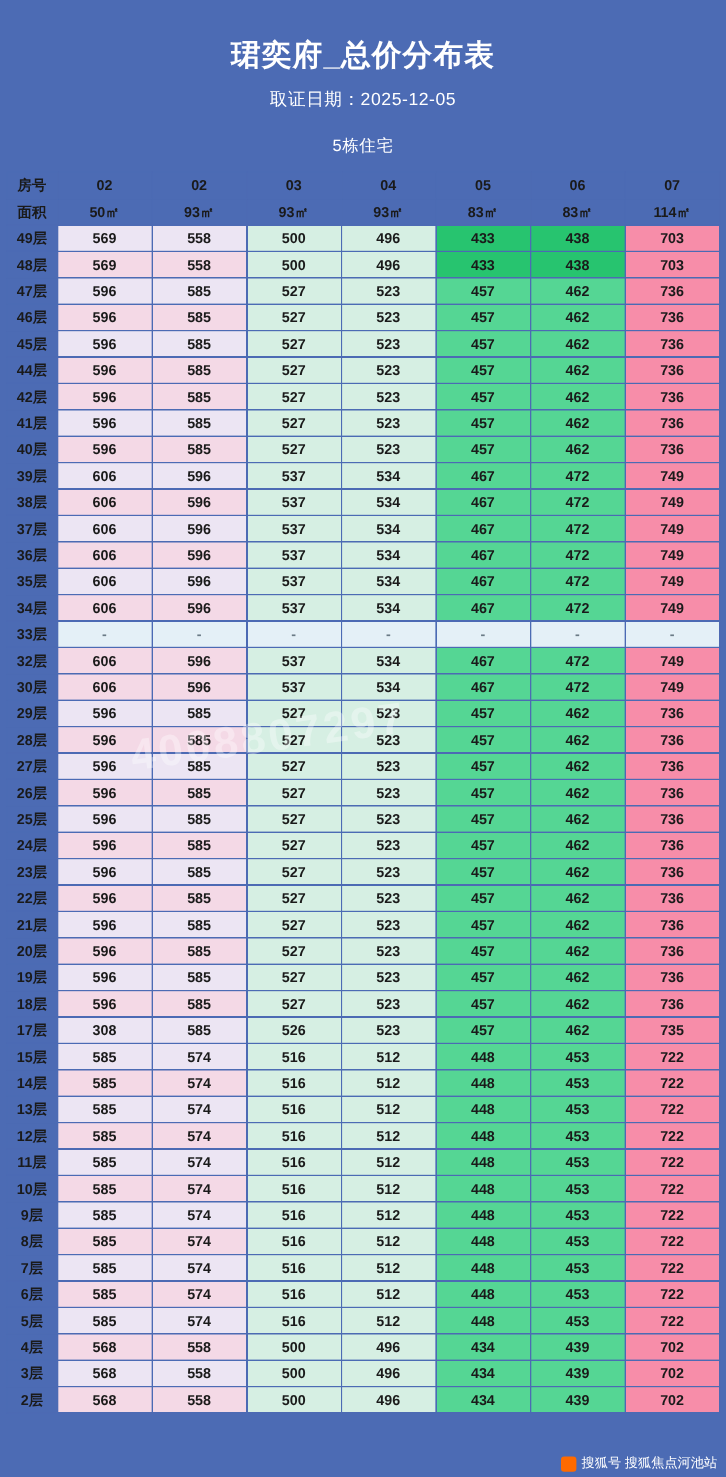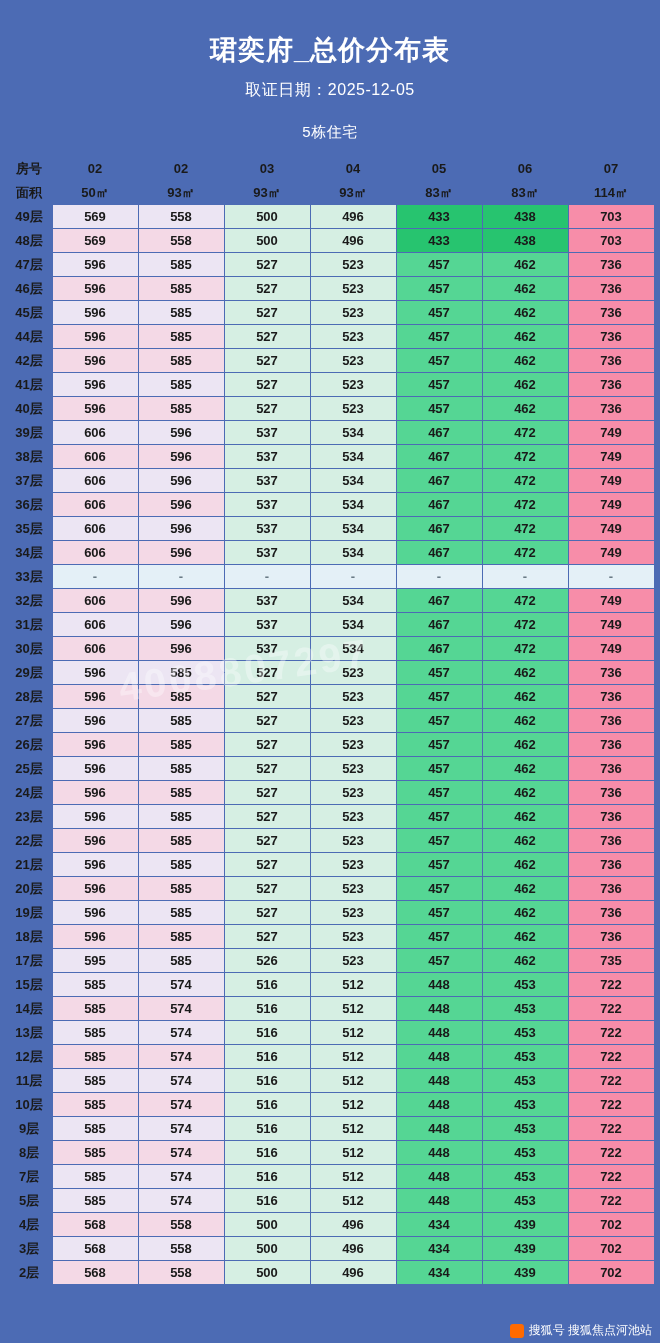--- a/index.html
+++ b/index.html
@@ -319,30 +319,20 @@
         <td class="rowlabel">32层</td>
         <td style="background: rgb(244, 217, 230);">606</td>
         <td style="background: rgb(244, 217, 230);">596</td>
         <td style="background: rgb(214, 239, 227);">537</td>
         <td style="background: rgb(214, 239, 227);">534</td>
         <td style="background: rgb(85, 214, 148);">467</td>
         <td style="background: rgb(85, 214, 148);">472</td>
         <td style="background: rgb(247, 141, 169);">749</td>
       </tr>
       <tr>
-        <td class="rowlabel">31层</td>
-        <td style="background: rgb(236, 229, 243);">606</td>
-        <td style="background: rgb(236, 229, 243);">596</td>
-        <td style="background: rgb(214, 239, 227);">537</td>
-        <td style="background: rgb(214, 239, 227);">534</td>
-        <td style="background: rgb(85, 214, 148);">467</td>
-        <td style="background: rgb(85, 214, 148);">472</td>
-        <td style="background: rgb(247, 141, 169);">749</td>
-      </tr>
-      <tr>
         <td class="rowlabel">30层</td>
         <td style="background: rgb(244, 217, 230);">606</td>
         <td style="background: rgb(244, 217, 230);">596</td>
         <td style="background: rgb(214, 239, 227);">537</td>
         <td style="background: rgb(214, 239, 227);">534</td>
         <td style="background: rgb(85, 214, 148);">467</td>
         <td style="background: rgb(85, 214, 148);">472</td>
         <td style="background: rgb(247, 141, 169);">749</td>
       </tr>
       <tr>
@@ -460,21 +450,21 @@
         <td style="background: rgb(244, 217, 230);">596</td>
         <td style="background: rgb(244, 217, 230);">585</td>
         <td style="background: rgb(214, 239, 227);">527</td>
         <td style="background: rgb(214, 239, 227);">523</td>
         <td style="background: rgb(85, 214, 148);">457</td>
         <td style="background: rgb(85, 214, 148);">462</td>
         <td style="background: rgb(247, 141, 169);">736</td>
       </tr>
       <tr>
         <td class="rowlabel">17层</td>
-        <td style="background: rgb(236, 229, 243);">595</td>
+        <td style="background: rgb(236, 229, 243);">308</td>
         <td style="background: rgb(236, 229, 243);">585</td>
         <td style="background: rgb(214, 239, 227);">526</td>
         <td style="background: rgb(214, 239, 227);">523</td>
         <td style="background: rgb(85, 214, 148);">457</td>
         <td style="background: rgb(85, 214, 148);">462</td>
         <td style="background: rgb(247, 141, 169);">735</td>
       </tr>
       <tr>
         <td class="rowlabel">15层</td>
         <td style="background: rgb(236, 229, 243);">585</td>
@@ -552,20 +542,30 @@
         <td style="background: rgb(214, 239, 227);">516</td>
         <td style="background: rgb(214, 239, 227);">512</td>
         <td style="background: rgb(85, 214, 148);">448</td>
         <td style="background: rgb(85, 214, 148);">453</td>
         <td style="background: rgb(247, 141, 169);">722</td>
       </tr>
       <tr>
         <td class="rowlabel">7层</td>
         <td style="background: rgb(236, 229, 243);">585</td>
         <td style="background: rgb(236, 229, 243);">574</td>
+        <td style="background: rgb(214, 239, 227);">516</td>
+        <td style="background: rgb(214, 239, 227);">512</td>
+        <td style="background: rgb(85, 214, 148);">448</td>
+        <td style="background: rgb(85, 214, 148);">453</td>
+        <td style="background: rgb(247, 141, 169);">722</td>
+      </tr>
+      <tr>
+        <td class="rowlabel">6层</td>
+        <td style="background: rgb(244, 217, 230);">585</td>
+        <td style="background: rgb(244, 217, 230);">574</td>
         <td style="background: rgb(214, 239, 227);">516</td>
         <td style="background: rgb(214, 239, 227);">512</td>
         <td style="background: rgb(85, 214, 148);">448</td>
         <td style="background: rgb(85, 214, 148);">453</td>
         <td style="background: rgb(247, 141, 169);">722</td>
       </tr>
       <tr>
         <td class="rowlabel">5层</td>
         <td style="background: rgb(236, 229, 243);">585</td>
         <td style="background: rgb(236, 229, 243);">574</td>

